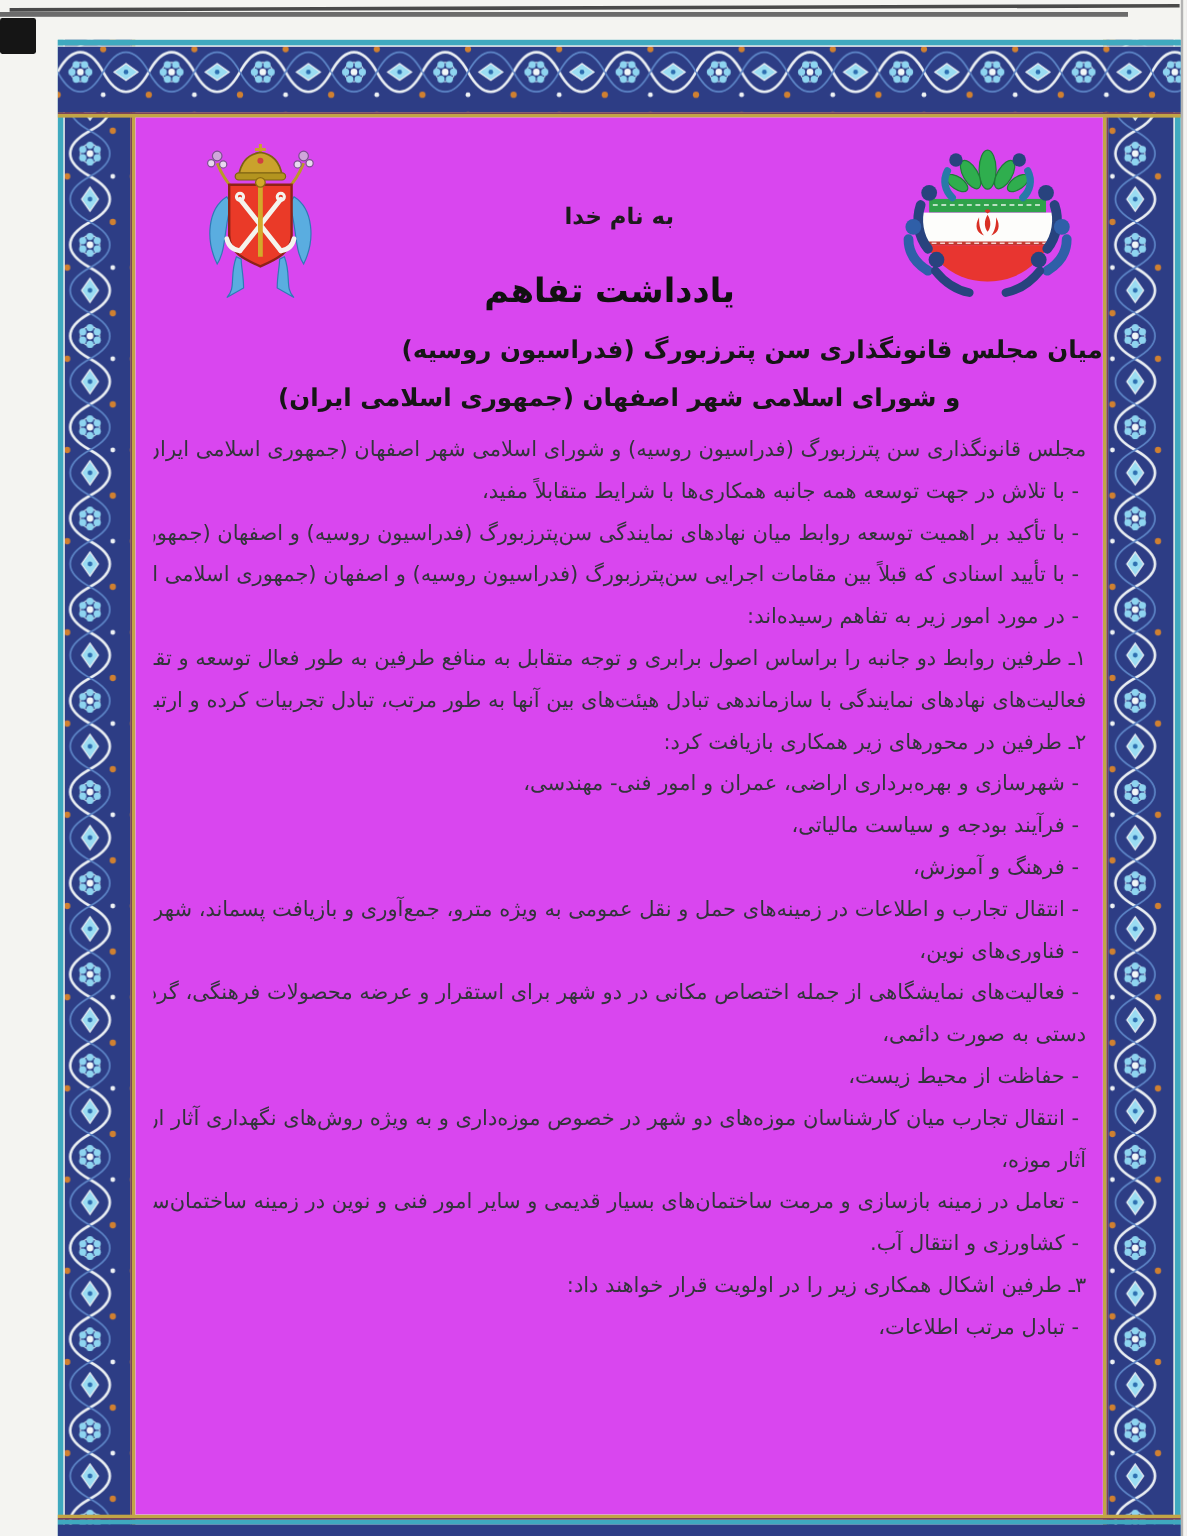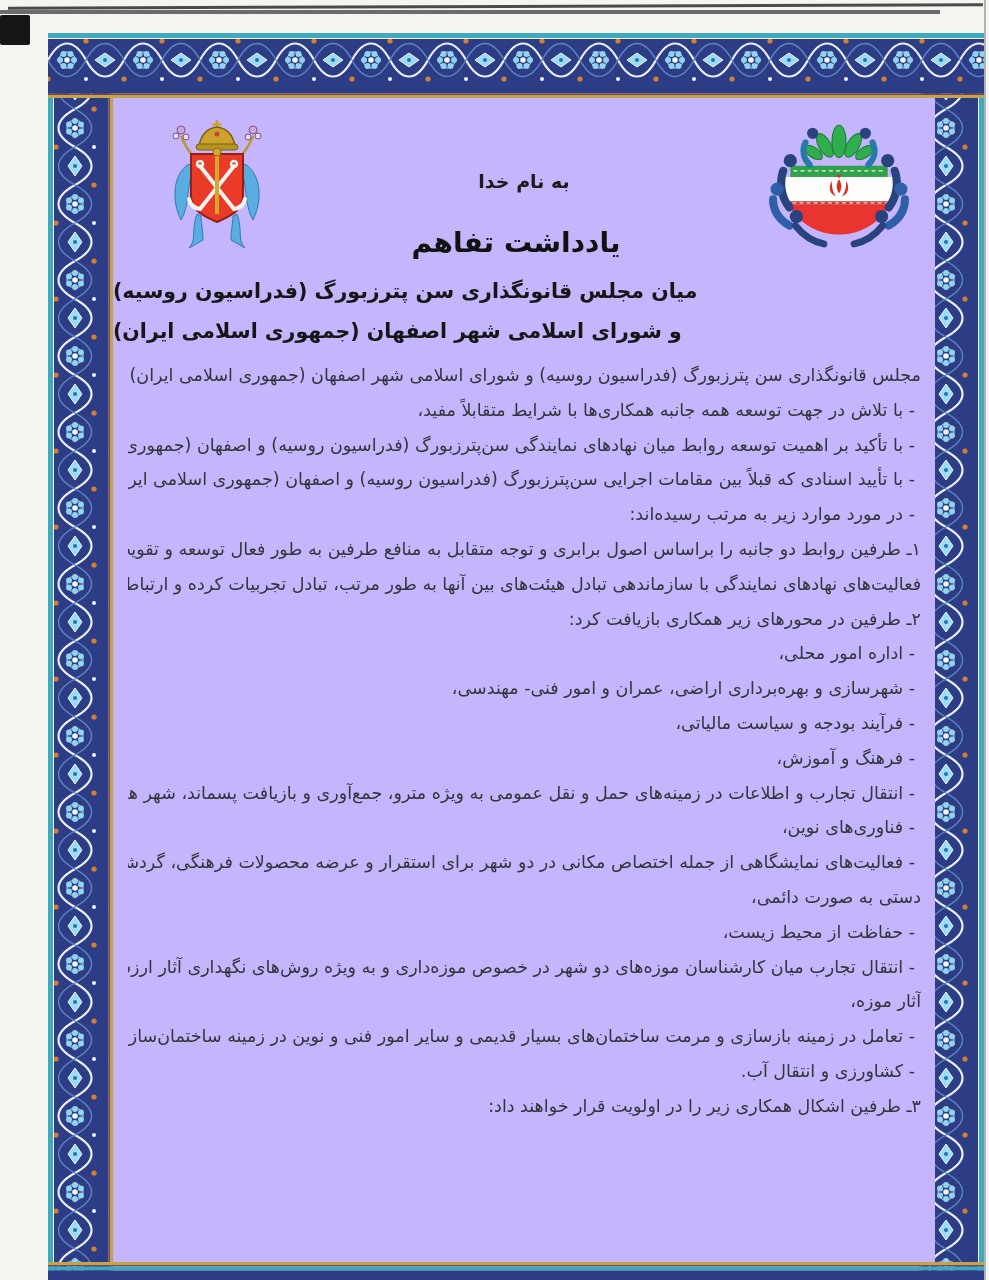--- a/index.html
+++ b/index.html
@@ -10,30 +10,30 @@
   .scanline2{position:absolute;left:0;top:10px;width:940px;height:4px;background:#6b6b6b;}
   .scanblob{position:absolute;left:0;top:15px;width:30px;height:30px;background:#151515;border-radius:2px;}
   .pageedge{position:absolute;left:984px;top:0;width:2px;height:1280px;background:#b3b3b3;}
   
   .strip{position:absolute;line-height:0;}
   .strip-top{left:48px;top:33px;}
   .strip-bottom{left:48px;top:1262px;}
   .strip-left{left:48px;top:33px;}
   .strip-right{left:919px;top:33px;}
   
-  .content{position:absolute;left:113px;top:98px;width:806px;height:1164px;background:#c4b5fd;direction:rtl;padding-left:16px;}
+  .content{position:absolute;left:113px;top:98px;width:806px;height:1164px;background:#d946ef;direction:rtl;}
   .logo{position:absolute;}
   .logo-left{left:34px;top:14px;}
   .logo-right{right:16px;top:14px;}
   .bismillah{position:absolute;left:0;right:0;top:72px;text-align:center;
              font-size:19px;font-weight:700;color:#1c1c1c;}
   .doc-title{position:absolute;left:0;right:16px;top:128px;text-align:center;
              font-size:28px;font-weight:700;color:#111;}
-  .sub1{position:absolute;left:0;right:0;top:181px;text-align:left;font-size:20.5px;font-weight:700;color:#161616;}
-  .sub2{position:absolute;left:0;right:0;top:221px;text-align:left;font-size:20.5px;font-weight:700;color:#161616;}
+  .sub1{position:absolute;left:0;right:0;top:181px;text-align:right;font-size:20.5px;font-weight:700;color:#161616;}
+  .sub2{position:absolute;left:0;right:0;top:221px;text-align:center;font-size:20.5px;font-weight:700;color:#161616;}
   .doc-body{position:absolute;left:15px;right:14px;top:260px;bottom:4px;overflow:hidden;
             font-size:17.5px;color:#32353a;direction:rtl;}
   .ln{line-height:34.8px;height:34.8px;text-align:right;white-space:nowrap;}
   .ln.bullet{padding-right:6px;}
   .ln.just{text-align-last:justify;-moz-text-align-last:justify;}
 </style>
 <title>یادداشت تفاهم</title></head>
 <body>
 
 <div class="page">
@@ -264,33 +264,33 @@
     <div class="bismillah">به نام خدا</div>
     <div class="doc-title">یادداشت تفاهم</div>
     <div class="sub1">میان مجلس قانونگذاری سن پترزبورگ (فدراسیون روسیه)</div>
     <div class="sub2">و شورای اسلامی شهر اصفهان (جمهوری اسلامی ایران)</div>
 
     <div class="doc-body">
         <div class="ln just">مجلس قانونگذاری سن پترزبورگ (فدراسیون روسیه) و شورای اسلامی شهر اصفهان (جمهوری اسلامی ایران) که از این پس</div>
         <div class="ln bullet">- با تلاش در جهت توسعه همه جانبه همکاری‌ها با شرایط متقابلاً مفید،</div>
         <div class="ln bullet just">- با تأکید بر اهمیت توسعه روابط میان نهادهای نمایندگی سن‌پترزبورگ (فدراسیون روسیه) و اصفهان (جمهوری اسلامی ایران)،</div>
         <div class="ln bullet just">- با تأیید اسنادی که قبلاً بین مقامات اجرایی سن‌پترزبورگ (فدراسیون روسیه) و اصفهان (جمهوری اسلامی ایران) به امضاء</div>
-        <div class="ln bullet">- در مورد موارد زیر به مرتب رسیده‌اند:</div>
+        <div class="ln bullet">- در مورد امور زیر به تفاهم رسیده‌اند:</div>
         <div class="ln just">۱ـ طرفین روابط دو جانبه را براساس اصول برابری و توجه متقابل به منافع طرفین به طور فعال توسعه و تقویت کرده، در</div>
         <div class="ln just">فعالیت‌های نهادهای نمایندگی با سازماندهی تبادل هیئت‌های بین آنها به طور مرتب، تبادل تجربیات کرده و ارتباطات تجاری</div>
         <div class="ln ">۲ـ طرفین در محورهای زیر همکاری بازیافت کرد:</div>
-        <div class="ln bullet">- اداره امور محلی،</div>
         <div class="ln bullet">- شهرسازی و بهره‌برداری اراضی، عمران و امور فنی- مهندسی،</div>
         <div class="ln bullet">- فرآیند بودجه و سیاست مالیاتی،</div>
         <div class="ln bullet">- فرهنگ و آموزش،</div>
         <div class="ln bullet">- انتقال تجارب و اطلاعات در زمینه‌های حمل و نقل عمومی به ویژه مترو، جمع‌آوری و بازیافت پسماند، شهر هوشمند،</div>
         <div class="ln bullet">- فناوری‌های نوین،</div>
         <div class="ln bullet just">- فعالیت‌های نمایشگاهی از جمله اختصاص مکانی در دو شهر برای استقرار و عرضه محصولات فرهنگی، گردشگری و صنایع</div>
         <div class="ln ">دستی به صورت دائمی،</div>
         <div class="ln bullet">- حفاظت از محیط زیست،</div>
         <div class="ln bullet just">- انتقال تجارب میان کارشناسان موزه‌های دو شهر در خصوص موزه‌داری و به ویژه روش‌های نگهداری آثار ارزشمند در گنجینه</div>
         <div class="ln ">آثار موزه،</div>
         <div class="ln bullet">- تعامل در زمینه بازسازی و مرمت ساختمان‌های بسیار قدیمی و سایر امور فنی و نوین در زمینه ساختمان‌سازی،</div>
         <div class="ln bullet">- کشاورزی و انتقال آب.</div>
         <div class="ln ">۳ـ طرفین اشکال همکاری زیر را در اولویت قرار خواهند داد:</div>
+        <div class="ln bullet">- تبادل مرتب اطلاعات،</div>
       </div>
   </div>
 </div>
 
 </body></html>

